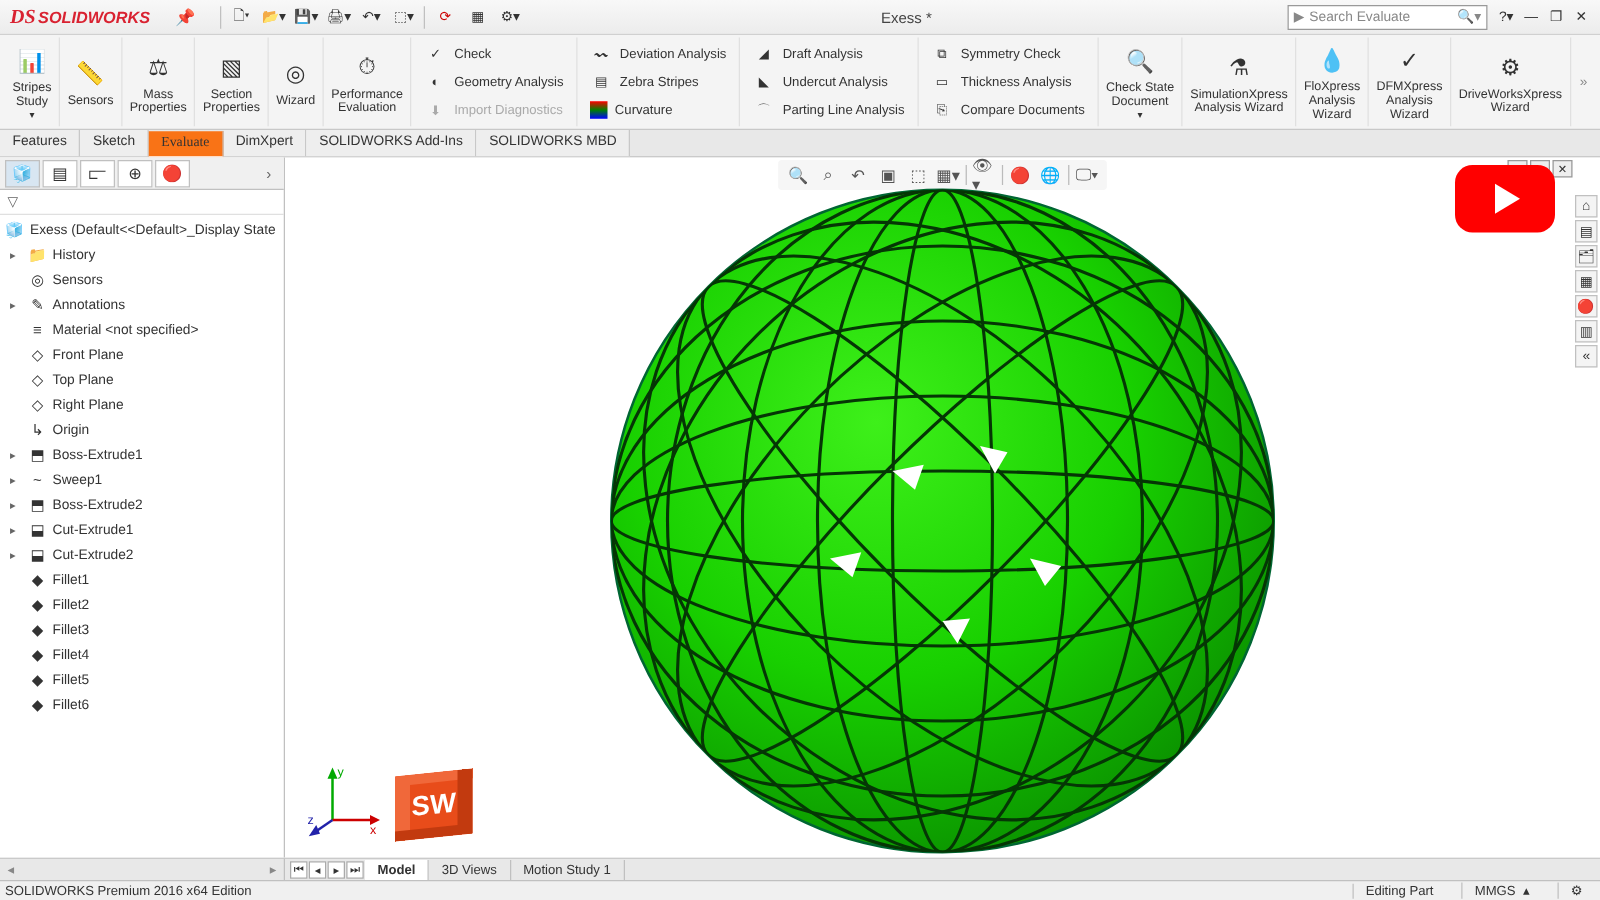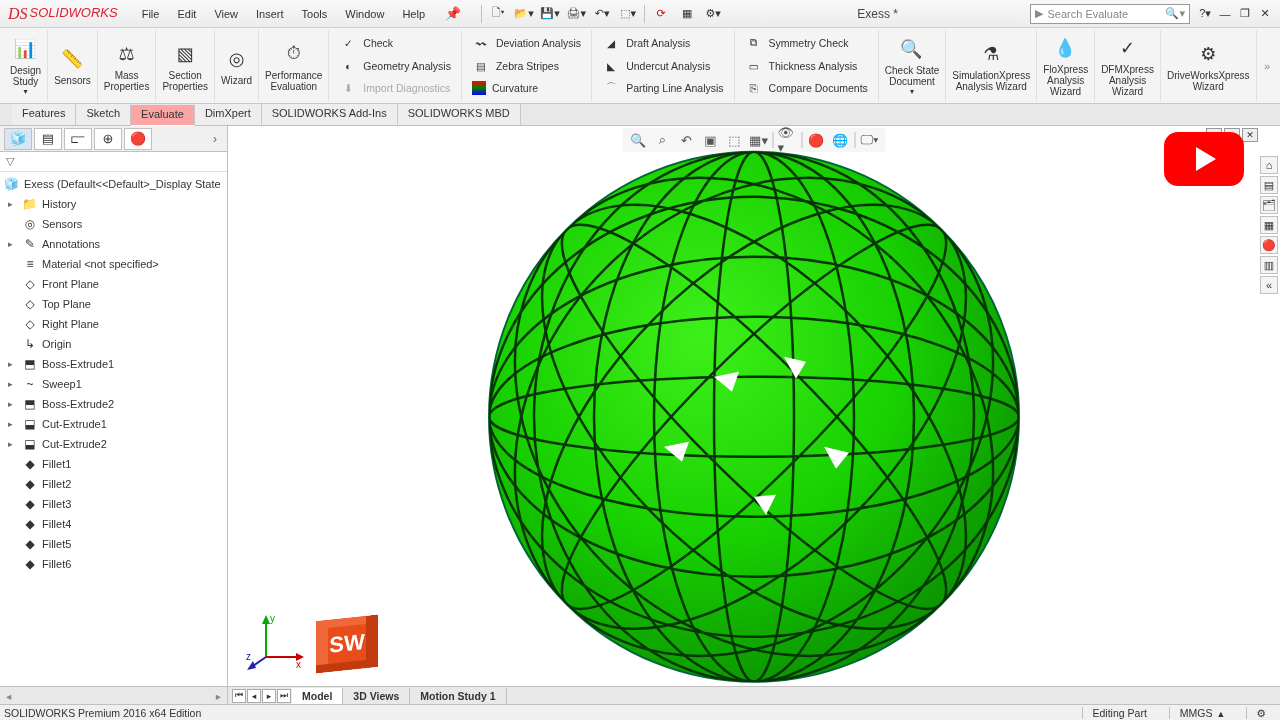--- a/index.html
+++ b/index.html
@@ -1,40 +1,40 @@
 <!DOCTYPE html>
 <html><head>
 <meta charset="utf-8">
 <style>
 * { margin:0; padding:0; box-sizing:border-box; font-family:"Segoe UI",Tahoma,sans-serif; }
 body { width:1280px; height:720px; background:#fff; overflow:hidden; font-size:11px; color:#333; position:relative; }
 .titlebar { height:28px; background:linear-gradient(#f8f8f8,#ececec); display:flex; align-items:center; border-bottom:1px solid #d0d0d0; }
-.logo { display:flex; align-items:flex-start; padding:0 8px; font-weight:normal; color:#d92231; font-size:13px; font-style:italic; }
+.logo { display:flex; align-items:center; padding:0 8px; font-weight:bold; color:#d92231; font-size:13px; font-style:italic; }
 .logo .ds { font-size:16px; margin-right:2px; font-style:italic; font-family:Georgia,serif; color:#d92231;}
 .menu { display:flex; gap:2px; margin-left:8px; }
 .menu span { padding:4px 8px; cursor:default; }
 .pin { margin-left:6px; color:#2a6db4; font-size:13px; padding:0 6px;}
 .qat { display:flex; gap:2px; margin-left:12px; align-items:center; }
 .qat .btn { width:24px; height:22px; display:flex; align-items:center; justify-content:center; border:1px solid transparent; border-radius:2px; }
 .qat .sep { width:1px; height:18px; background:#c0c0c0; margin:0 2px;}
 .doc-title { margin-left:auto; margin-right:auto; font-size:12px; color:#444; }
 .search-box { width:160px; height:20px; border:1px solid #999; background:#fff; display:flex; align-items:center; padding:0 4px; color:#888; }
 .search-box .mag { margin-left:auto; }
 .help-ctrl { display:flex; gap:2px; margin:0 6px; align-items:center;}
 .help-ctrl span { width:18px; height:18px; display:flex; align-items:center; justify-content:center; }
 .ribbon { height:76px; background:#f4f4f4; border-bottom:1px solid #c8c8c8; display:flex; align-items:stretch; padding:2px 4px; }
 .rgrp { display:flex; flex-direction:column; align-items:center; justify-content:center; padding:0 6px; text-align:center; font-size:10px; border-right:1px solid #e0e0e0; }
 .rgrp .ic { width:28px; height:28px; display:flex; align-items:center; justify-content:center; margin-bottom:2px; font-size:18px; }
 .rlist { display:flex; flex-direction:column; gap:1px; padding:2px 6px; border-right:1px solid #e0e0e0; justify-content:center; }
 .rlist .row { display:flex; align-items:center; gap:6px; height:22px; font-size:10.5px; padding:0 4px; }
 .rlist .row .ic { width:18px; height:18px; display:flex; align-items:center; justify-content:center; }
 .rlist .row.dis { color:#aaa; }
-.tabstrip { height:22px; background:#e8e8e8; border-bottom:1px solid #c0c0c0; display:flex;padding-left:12px; }
+.tabstrip { height:22px; background:#e8e8e8; border-bottom:1px solid #c0c0c0; display:flex; }
 .tabstrip .tab { padding:3px 10px; font-size:11px; border-right:1px solid #c8c8c8; background:#eee; }
-.tabstrip .tab.active { background:#fca5a5; border-bottom:1px solid #fff; position:relative; top:1px; }
+.tabstrip .tab.active { background:#f97316; border-bottom:1px solid #fff; position:relative; top:1px;font-family:Liberation Serif, serif; }
 .workspace { display:flex; height:calc(720px - 28px - 76px - 22px - 16px - 18px); position:relative; }
 .side { width:228px; border-right:1px solid #c0c0c0; display:flex; flex-direction:column; background:#fff; }
 .side-tabs { height:26px; border-bottom:1px solid #c0c0c0; display:flex; align-items:center; gap:2px; padding:0 4px; background:#f0f0f0;}
 .side-tabs .t { width:28px; height:22px; display:flex; align-items:center; justify-content:center; border:1px solid #c0c0c0; background:#fff; font-size:13px; }
 .side-tabs .t.active { background:#d8e6f2; }
 .side-tabs .chev { margin-left:auto; font-size:12px; color:#666; padding:0 6px;}
 .filter { height:20px; border-bottom:1px solid #e0e0e0; display:flex; align-items:center; padding:0 6px; color:#666; }
 .tree { flex:1; overflow:auto; padding:2px 0; }
 .tree .node { display:flex; align-items:center; height:20px; padding-left:4px; gap:4px; font-size:11px; }
 .tree .exp { width:10px; font-size:9px; color:#666; }
@@ -50,42 +50,33 @@
 .sw-logo .cube { width:62px; height:52px; background:#e84c1a; transform:skewY(-6deg); display:flex; align-items:center; justify-content:center; color:#fff; font-weight:bold; font-size:22px; font-family:Georgia,serif; box-shadow:inset -12px -8px 0 #c23a0f, inset 12px 8px 0 #f0683a; }
 .yt { position:absolute; right:36px; top:6px; width:80px; height:54px; background:#ff0000; border-radius:14px; display:flex; align-items:center; justify-content:center; }
 .yt::before { content:""; border-left:20px solid #fff; border-top:12px solid transparent; border-bottom:12px solid transparent; margin-left:4px;}
 .right-tools { position:absolute; right:0; top:0; width:20px; display:flex; flex-direction:column; gap:2px; padding-top:30px; }
 .right-tools .b { width:18px; height:18px; border:1px solid #c0c0c0; background:#f4f4f4; display:flex; align-items:center; justify-content:center; font-size:11px; }
 .doc-tabs-top { position:absolute; right:22px; top:2px; display:flex; gap:2px; }
 .doc-tabs-top .b { width:16px; height:14px; border:1px solid #999; background:#eee; font-size:9px; display:flex; align-items:center; justify-content:center;}
 .viewtabs { height:18px; background:#e8e8e8; border-top:1px solid #c0c0c0; display:flex; align-items:center; font-size:10.5px; }
 .viewtabs .nav { display:flex; margin-left:4px; }
 .viewtabs .nav span { width:14px; height:14px; border:1px solid #aaa; background:#fff; display:flex; align-items:center; justify-content:center; font-size:9px; margin-right:1px;}
-.viewtabs .vt { padding:2px 10px; border-right:1px solid #c0c0c0;font-weight:bold; }
+.viewtabs .vt { padding:2px 10px; border-right:1px solid #c0c0c0; }
 .viewtabs .vt.active { background:#fff; font-weight:bold; }
 .status { height:16px; background:#f0f0f0; border-top:1px solid #c0c0c0; display:flex; align-items:center; font-size:10.5px; padding:0 4px; }
 .status .right { margin-left:auto; display:flex; gap:12px; align-items:center; }
 .status .cell { border-left:1px solid #c0c0c0; padding:0 10px; }
 </style>
 </head>
 <body>
 
 <div class="titlebar">
   <div class="logo">
     <span class="ds">DS</span>
     <span>SOLIDWORKS</span>
-  </div>
-  <div class="menu">
-    <span>File</span>
-    <span>Edit</span>
-    <span>View</span>
-    <span>Insert</span>
-    <span>Tools</span>
-    <span>Window</span>
-    <span>Help</span>
   </div>
   <span class="pin">📌</span>
   <div class="qat">
     <div class="sep"></div>
     <div class="btn">🗋▾</div>
     <div class="btn">📂▾</div>
     <div class="btn">💾▾</div>
     <div class="btn">🖨▾</div>
     <div class="btn">↶▾</div>
     <div class="btn">⬚▾</div>
@@ -104,21 +95,21 @@
     <span>?▾</span>
     <span>—</span>
     <span>❐</span>
     <span>✕</span>
   </div>
 </div>
 
 <div class="ribbon">
   <div class="rgrp">
       <div class="ic">📊</div>
-      <div style="white-space:pre-line">Design
+      <div style="white-space:pre-line">Stripes
 Study</div>
       <div style="font-size:8px">▾</div>
     </div>
   <div class="rgrp">
       <div class="ic">📏</div>
       <div>Sensors</div>
     </div>
   <div class="rgrp">
       <div class="ic">⚖</div>
       <div style="white-space:pre-line">Mass

